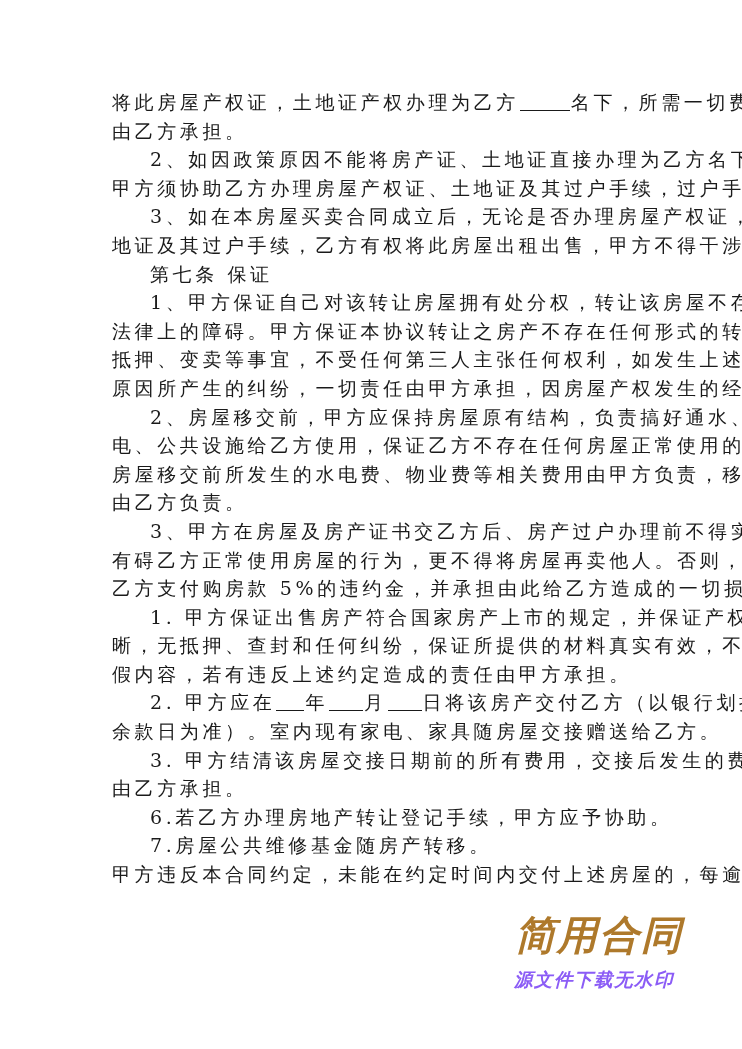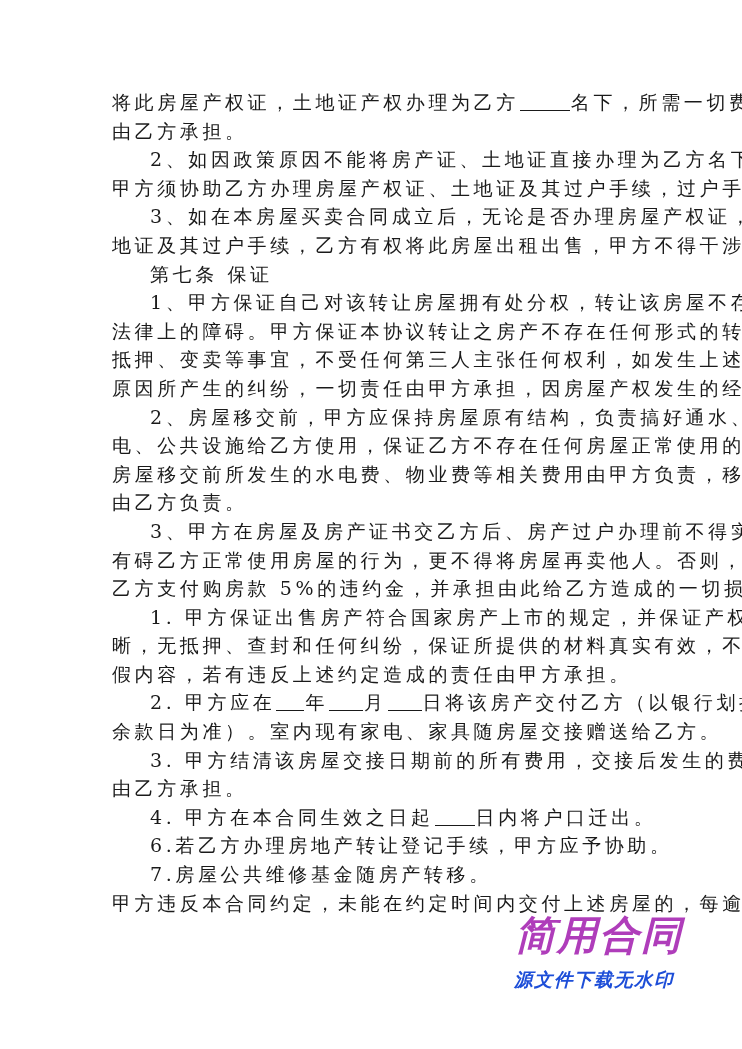--- a/index.html
+++ b/index.html
@@ -11,26 +11,26 @@
     .line {
       height: 28.6px; line-height: 28.6px; font-size: 19px; white-space: nowrap;
       letter-spacing: 3.6px; text-align: justify; text-align-last: justify; overflow: visible;
     }
     .line.last { text-align-last: left; }
     .indent { padding-left: 38px; }
     .heading { padding-left: 38px; text-align-last: left; }
     .blank { display: inline-block; border-bottom: 1.2px solid #1a1a1a; height: 18px; vertical-align: -2px; margin: 0 1px; }
     .wm1 {
       position: absolute; left: 515px; top: 908px; font-family: "DejaVu Sans", sans-serif;
-      font-weight: bold; font-style: italic; font-size: 40px; color: #a21caf; letter-spacing: 2px;
+      font-weight: bold; font-style: italic; font-size: 40px; color: #a16207; letter-spacing: 2px;
       z-index: 2; opacity: .85;
     }
     .wm2 {
       position: absolute; left: 514px; top: 967px; font-family: "DejaVu Sans", sans-serif;
-      font-weight: bold; font-style: italic; font-size: 18.5px; color: #1d4ed8; letter-spacing: 1.5px; z-index: 2;
+      font-weight: bold; font-style: italic; font-size: 18.5px; color: #8b5cf6; letter-spacing: 1.5px; z-index: 2;
     }
   </style>
 </head>
 <body>
 
 <div class="page" id="page">
     <div class="line"><span>将此房屋产权证，土地证产权办理为乙方</span><span class="blank" style="width: 50px;"></span><span>名下，所需一切费用，</span></div>
     <div class="line last"><span>由乙方承担。</span></div>
     <div class="line indent"><span>2、如因政策原因不能将房产证、土地证直接办理为乙方名下，</span></div>
     <div class="line"><span>甲方须协助乙方办理房屋产权证、土地证及其过户手续，过户手续所</span></div>
@@ -48,20 +48,19 @@
     <div class="line indent"><span>3、甲方在房屋及房产证书交乙方后、房产过户办理前不得实施</span></div>
     <div class="line"><span>有碍乙方正常使用房屋的行为，更不得将房屋再卖他人。否则，应向</span></div>
     <div class="line"><span>乙方支付购房款 5%的违约金，并承担由此给乙方造成的一切损失。</span></div>
     <div class="line indent"><span>1. 甲方保证出售房产符合国家房产上市的规定，并保证产权清</span></div>
     <div class="line"><span>晰，无抵押、查封和任何纠纷，保证所提供的材料真实有效，不含虚</span></div>
     <div class="line last"><span>假内容，若有违反上述约定造成的责任由甲方承担。</span></div>
     <div class="line indent"><span>2. 甲方应在</span><span class="blank" style="width: 28px;"></span><span>年</span><span class="blank" style="width: 34px;"></span><span>月</span><span class="blank" style="width: 34px;"></span><span>日将该房产交付乙方（以银行划拨</span></div>
     <div class="line last"><span>余款日为准）。室内现有家电、家具随房屋交接赠送给乙方。</span></div>
     <div class="line indent"><span>3. 甲方结清该房屋交接日期前的所有费用，交接后发生的费用</span></div>
     <div class="line last"><span>由乙方承担。</span></div>
-    <div class="line heading"><span>4. 甲方在本合同生效之日起</span><span class="blank" style="width: 40px;"></span><span>日内将户口迁出。</span></div>
     <div class="line heading"><span>6.若乙方办理房地产转让登记手续，甲方应予协助。</span></div>
     <div class="line heading"><span>7.房屋公共维修基金随房产转移。</span></div>
     <div class="line"><span>甲方违反本合同约定，未能在约定时间内交付上述房屋的，每逾</span></div>
   </div>
 
 <div class="wm1">简用合同</div>
 <div class="wm2">源文件下载无水印</div>
 
 </body></html>

